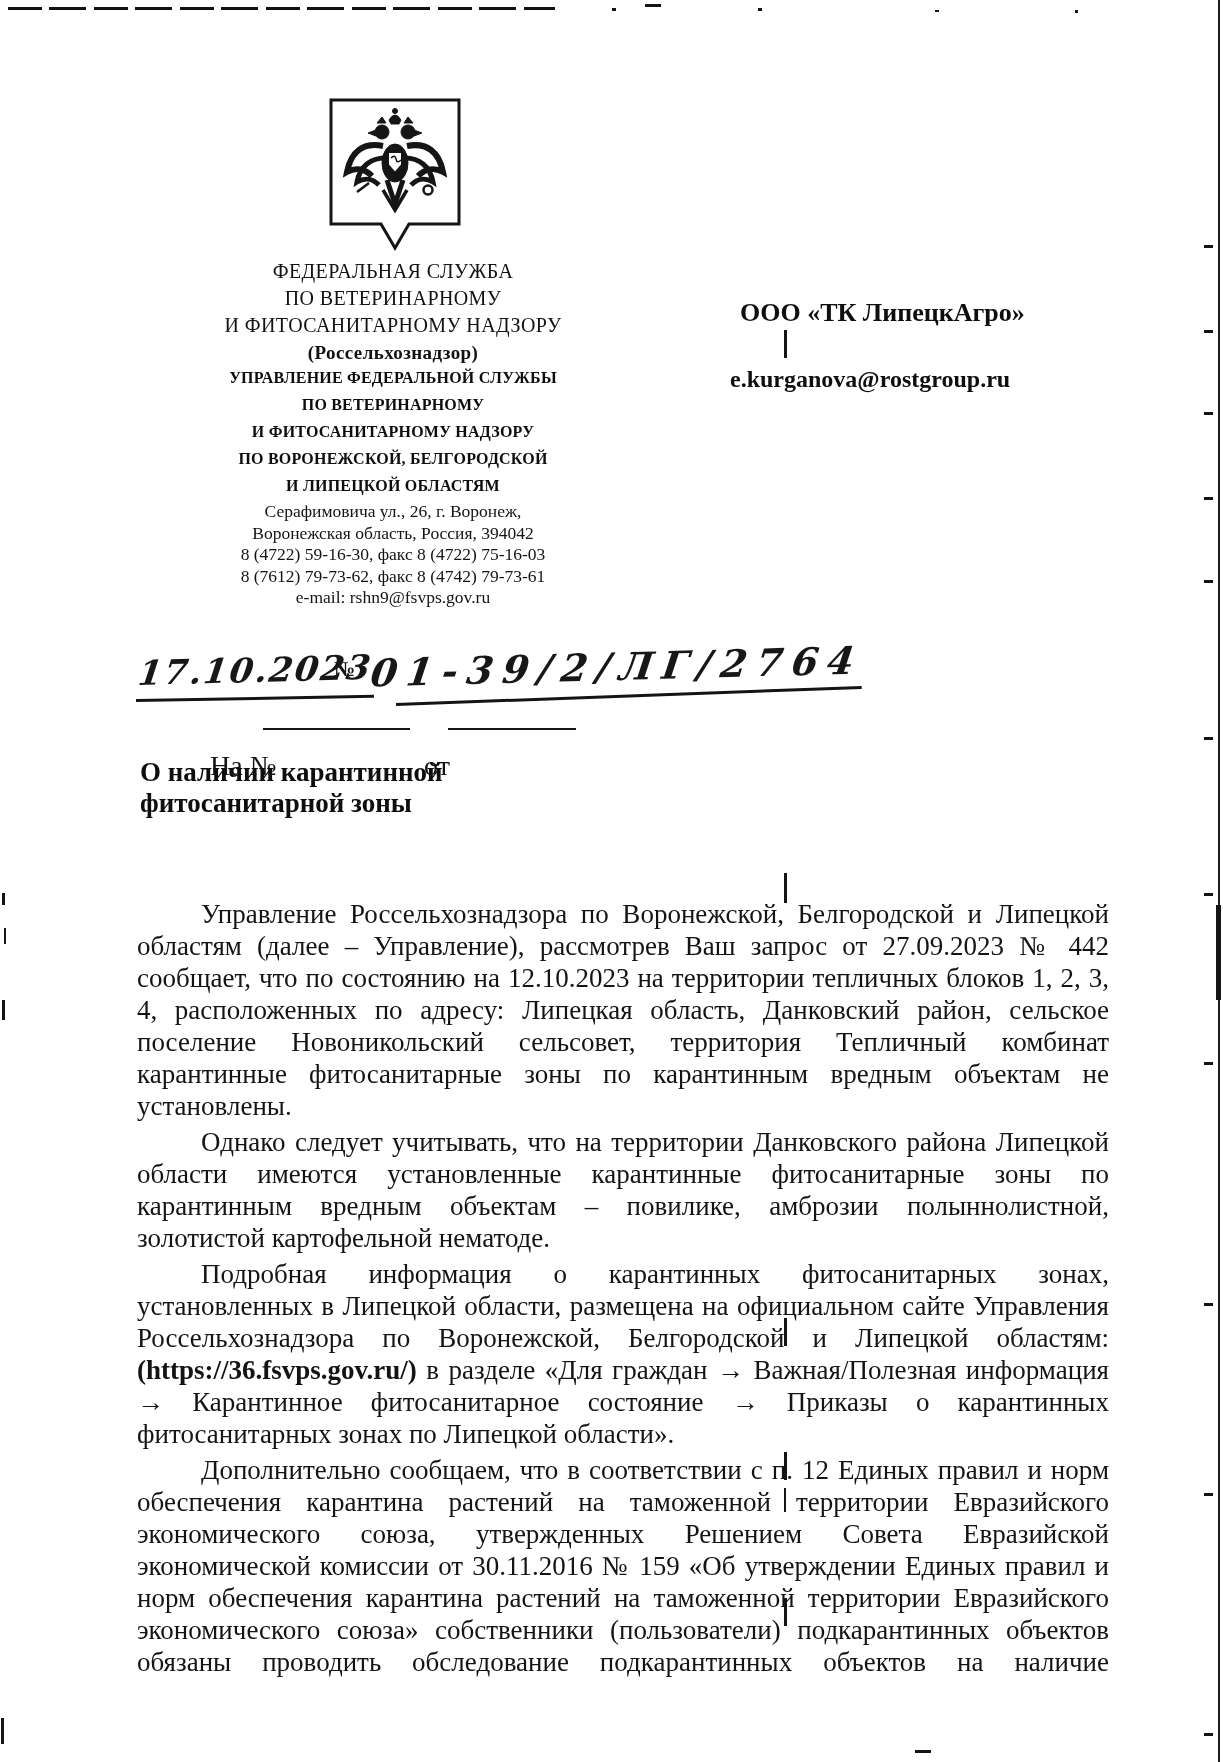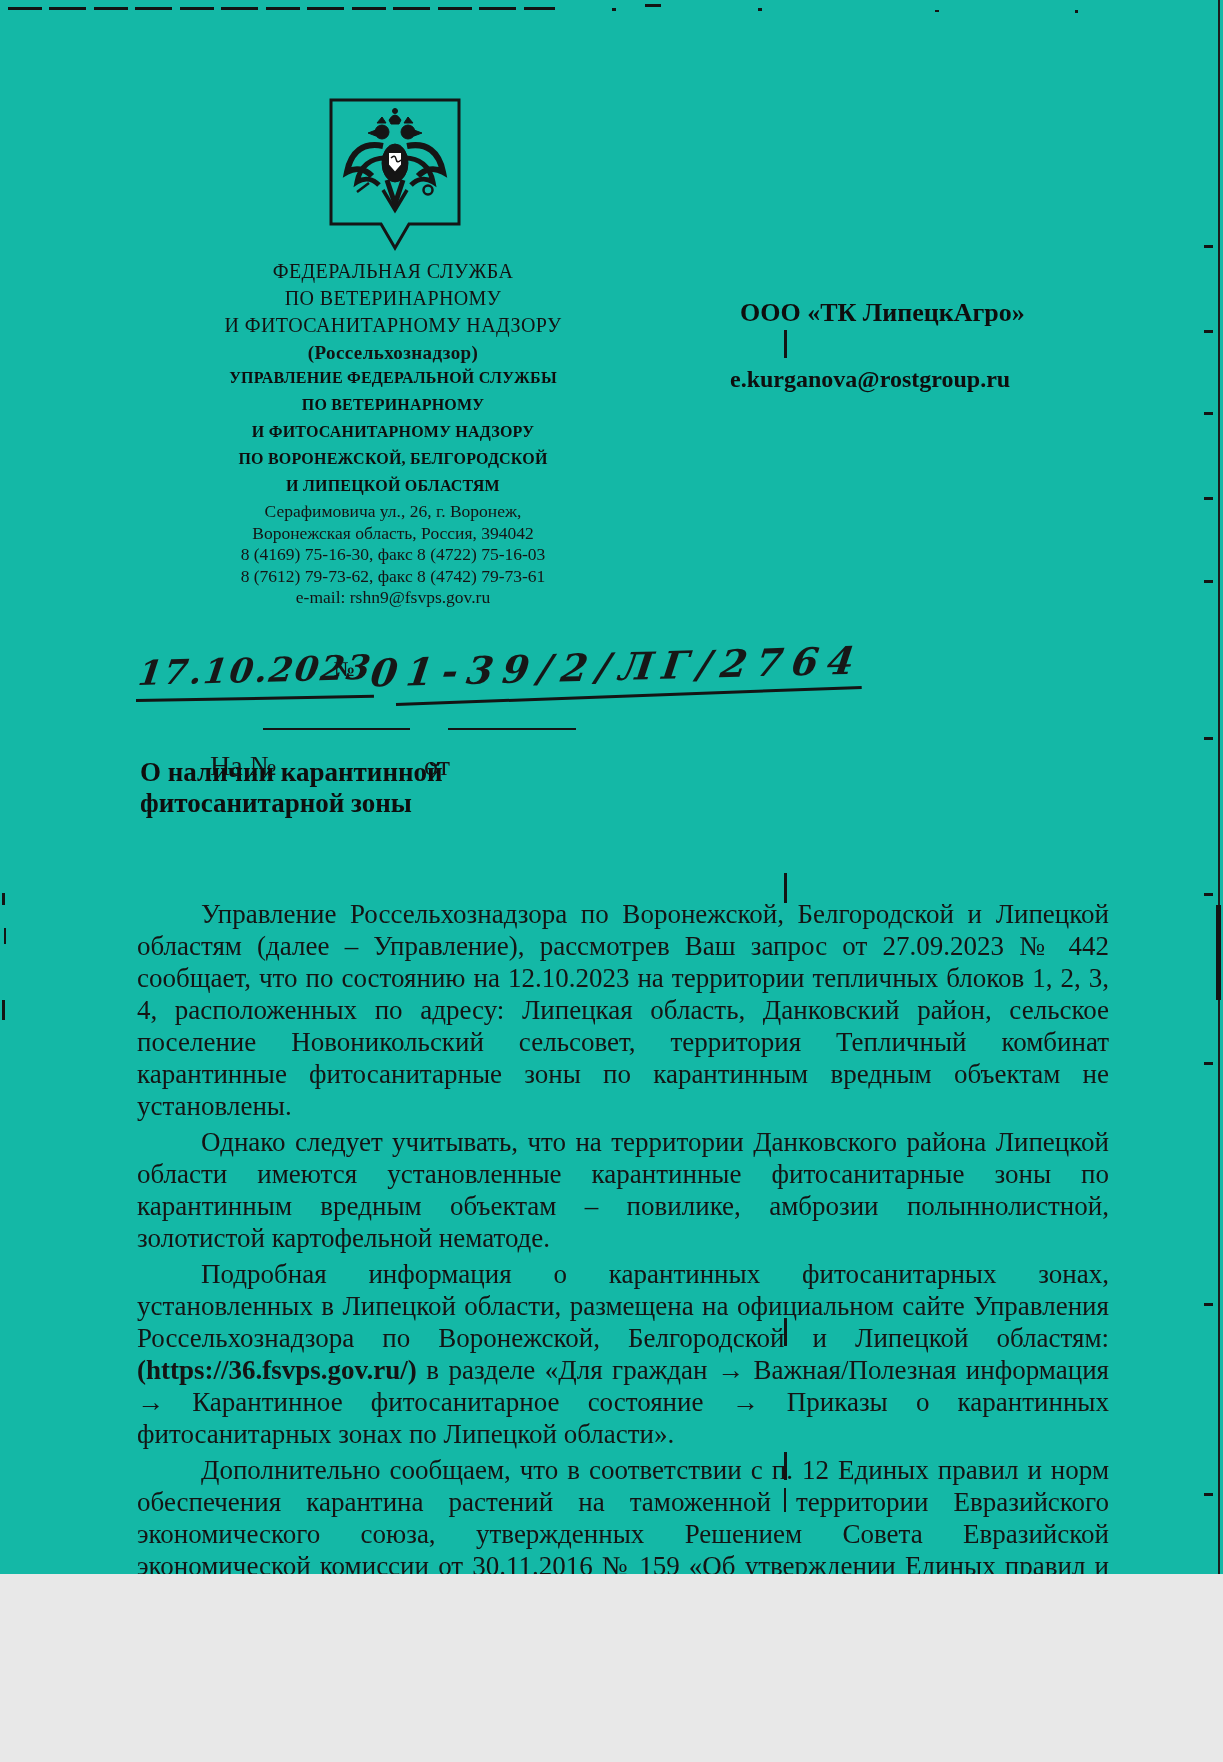--- a/index.html
+++ b/index.html
@@ -1,17 +1,17 @@
 <!DOCTYPE html>
 <html lang="ru"><head>
 <meta charset="utf-8">
 <style>
   html,body{margin:0;padding:0;background:#e8e8e8;}
   .page{
-    position:relative;width:1223px;height:1574px;background:#14b8a6;
+    position:relative;width:1223px;height:1762px;background:#ffffff;
     font-family:"Liberation Serif","DejaVu Serif",serif;color:#161616;
     overflow:hidden;margin:0 auto;
   }
   .abs{position:absolute;}
   .art{position:absolute;background:#141414;}
   
   .art-dashrow{
     position:absolute;left:8px;top:7px;width:547px;height:3px;background:
     repeating-linear-gradient(90deg,#121212 0 34px,transparent 34px 41px,#121212 41px 78px,transparent 78px 86px);
   }
@@ -126,21 +126,21 @@
     <div>УПРАВЛЕНИЕ ФЕДЕРАЛЬНОЙ СЛУЖБЫ</div>
     <div>ПО ВЕТЕРИНАРНОМУ</div>
     <div>И ФИТОСАНИТАРНОМУ НАДЗОРУ</div>
     <div>ПО ВОРОНЕЖСКОЙ, БЕЛГОРОДСКОЙ</div>
     <div>И ЛИПЕЦКОЙ ОБЛАСТЯМ</div>
   </div>
 
   <div class="abs lh-addr">
     <div>Серафимовича ул., 26, г. Воронеж,</div>
     <div>Воронежская область, Россия, 394042</div>
-    <div>8 (4169) 75-16-30, факс 8 (4722) 75-16-03</div>
+    <div>8 (4722) 59-16-30, факс 8 (4722) 75-16-03</div>
     <div>8 (7612) 79-73-62, факс 8 (4742) 79-73-61</div>
     <div>e-mail: rshn9@fsvps.gov.ru</div>
   </div>
 
   <div class="abs recipient-name">ООО «ТК ЛипецкАгро»</div>
   <div class="abs recipient-email">e.kurganova@rostgroup.ru</div>
 
   <span class="abs hw hw-date">17.10.2023</span>
   <span class="abs no-sign">№</span>
   <span class="abs hw hw-number">01-39/2/ЛГ/2764</span>

